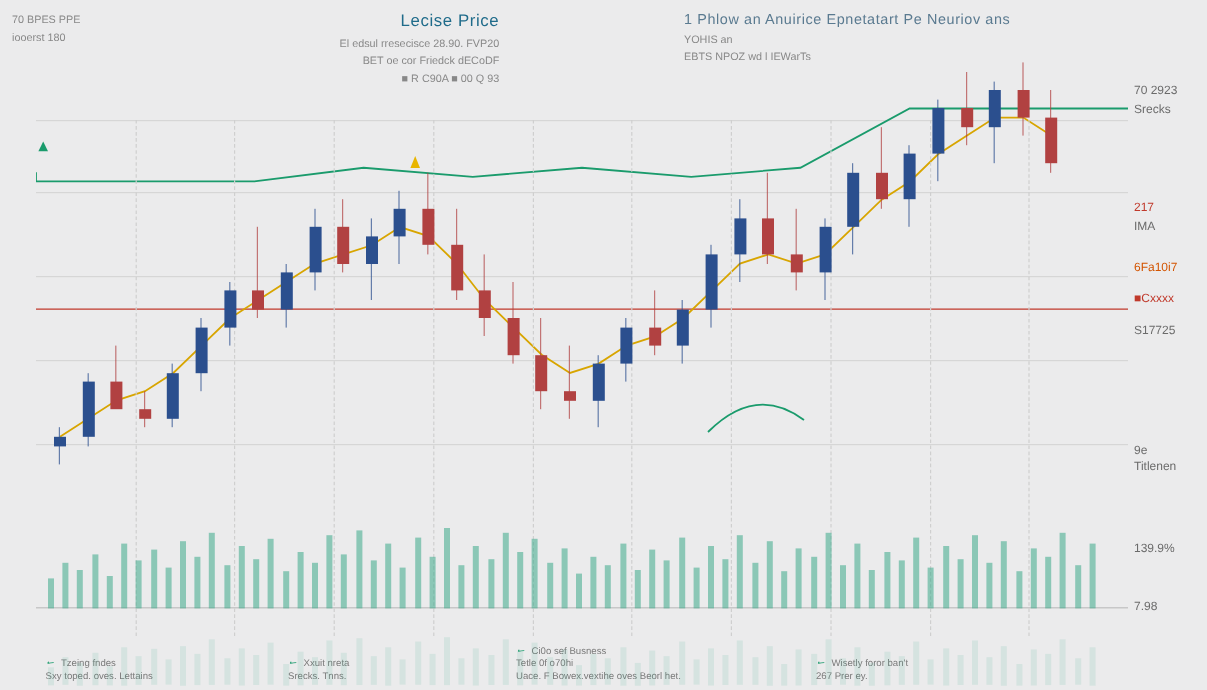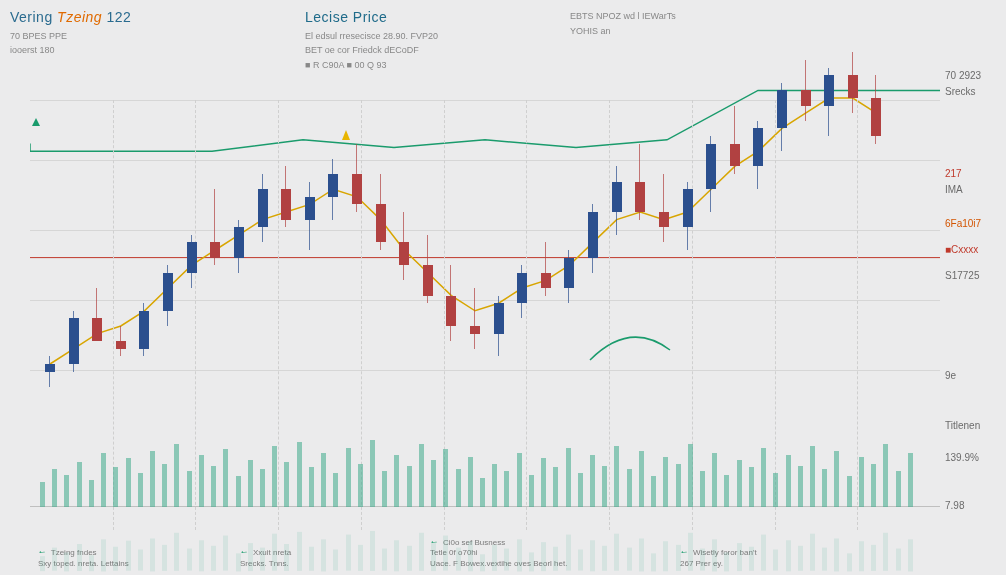--- a/index.html
+++ b/index.html
@@ -32,21 +32,21 @@
     color: #2a6b8f;
     font-weight: 500;
   }
   .hdr .title .accent { color: #e06a00; font-style: italic; }
   .hdr .sub {
     font-size: 9px;
     color: #888;
     margin-top: 2px;
   }
   #hdr1 { left: 10px; }
-  #hdr2 { left: 305px; }
+  #hdr2 { left: 283px; text-align: right; }
   #hdr3 { left: 570px; }
 
   
   .ylab {
     position: absolute;
     font-size: 10px;
     left: 945px;
     width: 55px;
     text-align: left;
   }
@@ -152,58 +152,54 @@
 <div class="chart-area"></div>
 
 <div class="hgrid" style="top:100px"></div>
 <div class="hgrid" style="top:160px"></div>
 <div class="hgrid" style="top:230px"></div>
 <div class="hgrid" style="top:300px"></div>
 <div class="hgrid" style="top:370px"></div>
 <div class="volume-baseline"></div>
 
 <div id="hdr1" class="hdr">
-  <div class="title">
-    <span>Vering</span>
-    <span class="accent">Tzeing</span>
-    <span>122</span>
-  </div>
   <div class="sub">70 BPES  PPE</div>
   <div class="sub">iooerst 180</div>
 </div>
 
 <div id="hdr2" class="hdr">
   <div class="title" style="color:#1f6b8a">Lecise Price</div>
   <div class="sub">El edsul rresecisce 28.90. FVP20</div>
   <div class="sub">BET oe cor Friedck  dECoDF</div>
   <div class="sub"><span class="red">■ R C90A   ■ 00 Q 93</span></div>
 </div>
 
 <div id="hdr3" class="hdr">
+  <div class="title" style="color:#5a7a90;font-size:12px">1 Phlow an Anuirice Epnetatart Pe Neuriov ans</div>
+  <div class="sub">YOHIS an</div>
   <div class="sub">EBTS  NPOZ  wd l IEWarTs</div>
-  <div class="sub">YOHIS an</div>
 </div>
 
 <div class="arrow-up" style="left:342px; top:130px"></div>
 
 <svg class="overlay">
 
   <path id="greenline" stroke="#1a9b6c" stroke-width="1.5" fill="none" d="M0 123.59999999999997 L0 131.2 L91 131.2 L182 131.2 L273 119.80000000000001 L364 127.39999999999998 L455 119.80000000000001 L546 127.39999999999998 L637 119.80000000000001 L728 70.39999999999998 L819 70.39999999999998 L910 70.39999999999998"></path>
 
   <line id="redline" stroke="#c0392b" stroke-width="1" x1="0" x2="910" y1="237.6" y2="237.6"></line>
 
   <path id="yellowline" stroke="#d8a500" stroke-width="1.5" fill="none" d="M20 344 L43.611111111111114 328.8 L67.22222222222223 313.6 L90.83333333333333 306 L114.44444444444444 290.79999999999995 L138.05555555555554 268 L161.66666666666666 245.2 L185.27777777777777 230 L208.88888888888889 214.79999999999998 L232.5 199.60000000000002 L256.1111111111111 192 L279.72222222222223 184.4 L303.3333333333333 169.2 L326.94444444444446 176.79999999999998 L350.55555555555554 199.60000000000002 L374.1666666666667 230 L397.77777777777777 252.8 L421.38888888888886 275.6 L445 290.79999999999995 L468.6111111111111 283.20000000000005 L492.22222222222223 268 L515.8333333333333 260.4 L539.4444444444445 245.2 L563.0555555555555 222.4 L586.6666666666666 199.60000000000002 L610.2777777777777 192 L633.8888888888889 199.60000000000002 L657.5 192 L681.1111111111111 169.2 L704.7222222222222 146.40000000000003 L728.3333333333334 131.2 L751.9444444444445 108.40000000000003 L775.5555555555555 93.19999999999999 L799.1666666666666 78 L822.7777777777777 78 L846.3888888888889 93.19999999999999 "></path>
 
   <path d="M560 340 Q600 300 640 330" stroke="#1a9b6c" stroke-width="1.5" fill="none"></path>
 </svg>
 
 <div id="f1" class="foot">
   <span class="tick">✓</span>
   <span>Tzeing fndes</span><br>
-  <span>Sxy toped. nreta. Lettains</span>
+  <span>Sxy toped. oves. Lettains</span>
 </div>
 <div id="f2" class="foot">
   <span class="tick">✓</span>
   <span>Xxuit nreta</span><br>
   <span>Srecks. Tnns.</span>
 </div>
 <div id="f3" class="foot">
   <span class="tick">✓</span>
   <span>Ci0o sef Busness</span><br>
   <span>Tetle 0f o70hi</span><br>
@@ -514,16 +510,16 @@
 <div class="vol" style="left: 907.778px; height: 54px;"></div>
 <div class="vol-reflect" style="left: 907.778px; height: 32.4px;"></div>
 <div class="ylab gray" style="top: 70px;">70 2923</div>
 <div class="ylab gray" style="top: 86px;">Srecks</div>
 <div class="ylab red" style="top: 168px;">217</div>
 <div class="ylab gray" style="top: 184px;">IMA</div>
 <div class="ylab orange" style="top: 218px;">6Fa10i7</div>
 <div class="ylab red" style="top: 244px;">■Cxxxx</div>
 <div class="ylab gray" style="top: 270px;">S17725</div>
 <div class="ylab gray" style="top: 370px;">9e</div>
-<div class="ylab gray" style="top: 384px; margin-top: 36px;">Titlenen</div>
+<div class="ylab gray" style="top: 384px;">Titlenen</div>
 <div class="ylab gray" style="top: 452px;">139.9%</div>
 <div class="ylab gray" style="top: 500px;">7.98</div>
 <div style="position: absolute; left: 32px; top: 118px; width: 0px; height: 0px; border-left: 4px solid transparent; border-right: 4px solid transparent; border-bottom: 8px solid rgb(26, 155, 108);"></div>
 
 </body></html>

